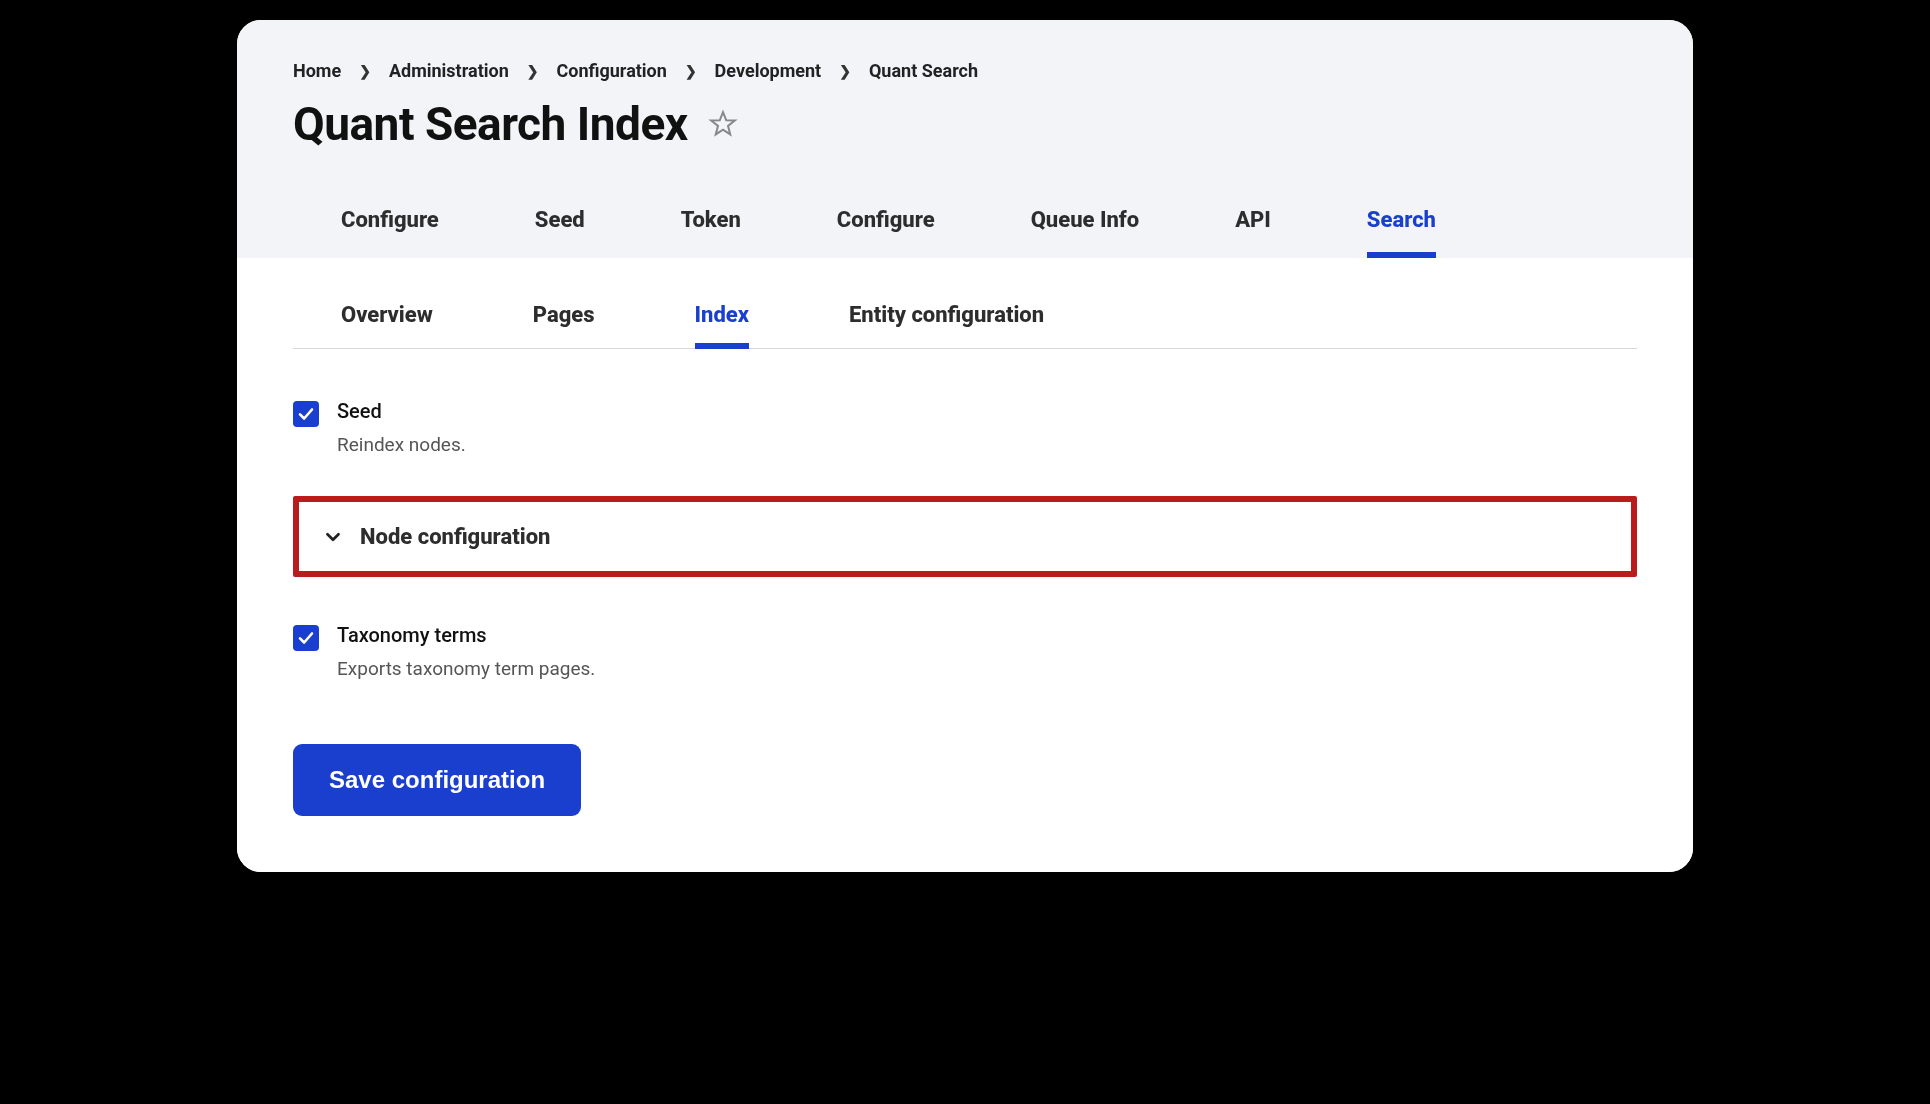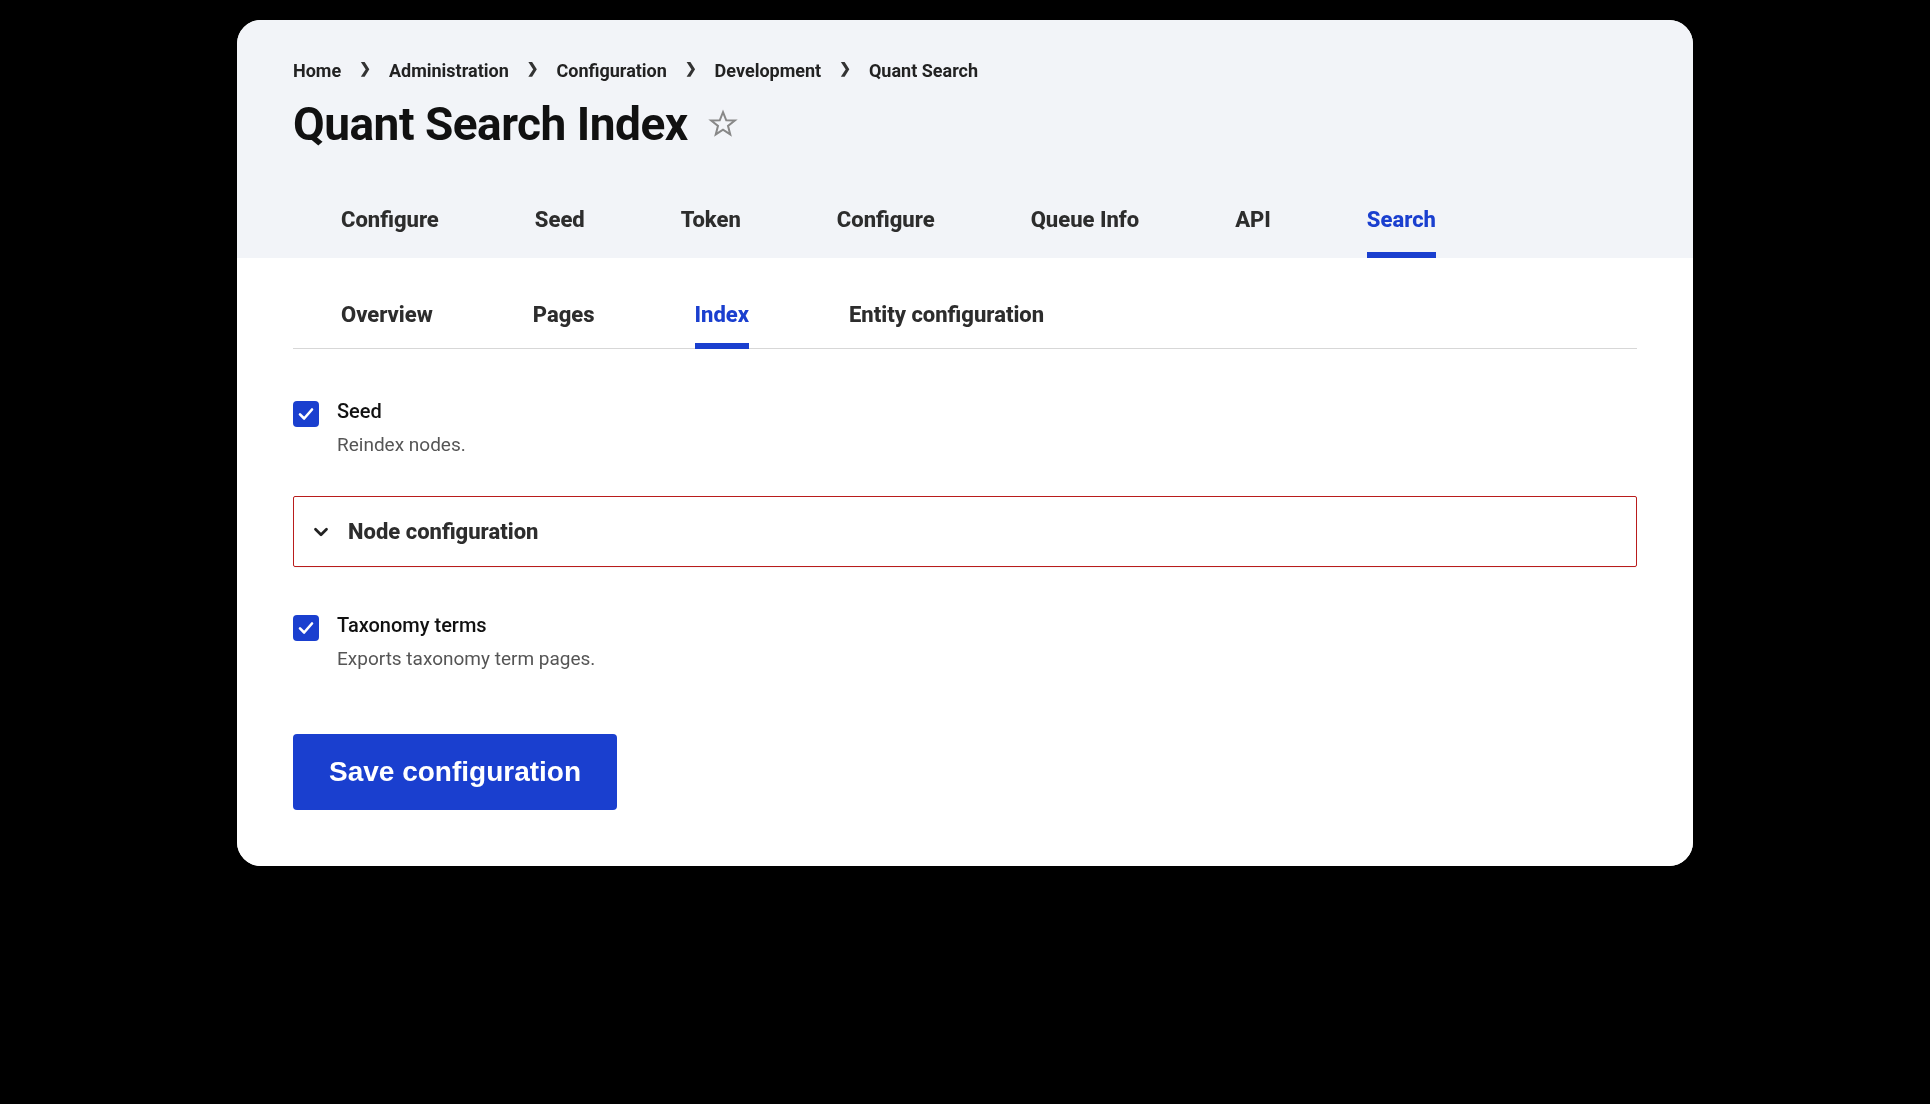--- a/index.html
+++ b/index.html
@@ -16,20 +16,21 @@
     width: 1456px;
     border-radius: 24px;
     overflow: hidden;
   }
   .header-region {
     background: #f2f4f8;
     padding: 40px 56px 0 56px;
   }
   .breadcrumb {
     display: flex;
+    align-items: center;
     gap: 18px;
     font-size: 18px;
     font-weight: 700;
     color: #222;
     flex-wrap: wrap;
   }
   .breadcrumb .crumb { cursor: pointer; }
   .breadcrumb .sep {
     color: #333;
     font-size: 14px;
@@ -117,44 +118,44 @@
   .checkbox-label {
     font-size: 20px;
     font-weight: 500;
     color: #111;
   }
   .checkbox-desc {
     font-size: 19px;
     color: #555;
   }
   .details-panel {
-    border: 1px solid #b91c1c;
+    border: 6px solid #b91c1c;
     border-radius: 2px;
-    padding: 22px 16px;
+    padding: 22px 23px;
     margin-bottom: 46px;
     cursor: pointer;
     display: flex;
     align-items: center;
     gap: 16px;
     box-shadow: 0 1px 1px rgba(0,0,0,0.04);
   }
   .details-panel .chev svg { display:block; }
   .details-title {
     font-size: 22px;
     font-weight: 800;
     color: #2d2d2d;
   }
   .save-button {
     background: #1a3fcf;
     color: #fff;
-    font-size: 28px;
+    font-size: 24px;
     font-weight: 800;
     border: none;
     padding: 22px 36px;
-    border-radius: 4px;
+    border-radius: 9px;
     cursor: pointer;
     margin-top: 24px;
   }
 </style>
 </head>
 <body>
 
 <div class="window">
 
   <div class="header-region">

